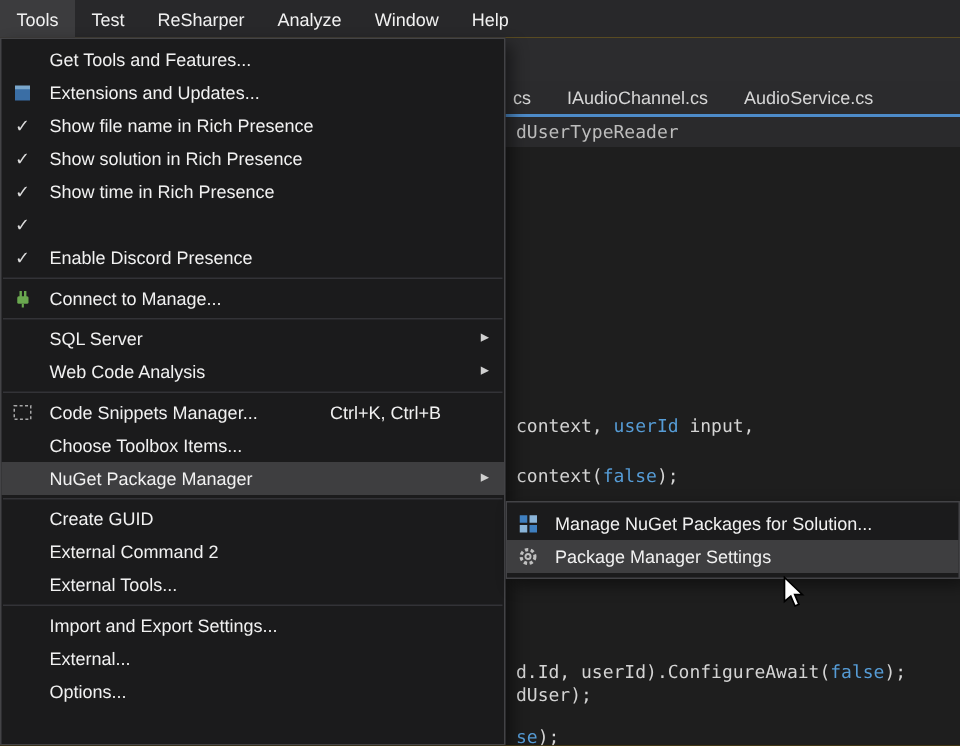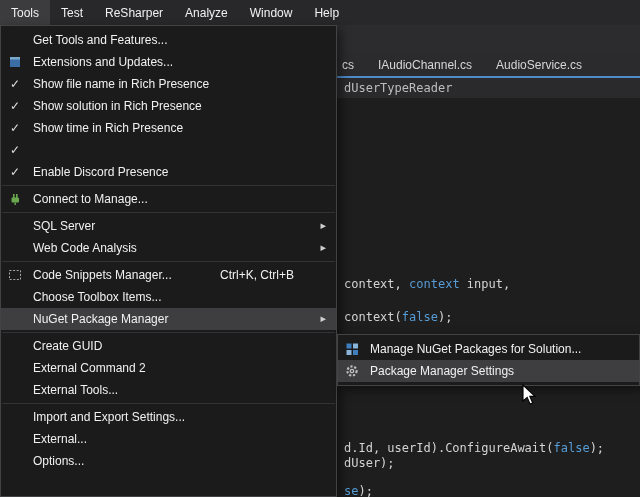--- a/index.html
+++ b/index.html
@@ -121,21 +121,21 @@
     <div class="tab partial">cs</div>
     <div class="tab">IAudioChannel.cs</div>
     <div class="tab">AudioService.cs</div>
   </div>
 
   <div class="navbar">
     <span>dUserTypeReader</span>
   </div>
 
   <div class="editor">
-    <div class="code-line" style="top:179px"><span>context, </span><span class="kw">context</span><span> input,</span></div>
+    <div class="code-line" style="top:179px"><span>context, </span><span class="kw">userId</span><span> input,</span></div>
     <div class="code-line" style="top:212px"><span>context(</span><span class="kw">false</span><span>);</span></div>
     <div class="code-line" style="top:343px"><span>d.Id, userId).ConfigureAwait(</span><span class="kw">false</span><span>);</span></div>
     <div class="code-line" style="top:358px"><span>dUser);</span></div>
     <div class="code-line" style="top:386px"><span class="kw">se</span><span>);</span></div>
   </div>
 
   <div class="menu">
     <div class="mi">
       <span class="gut"></span>
       <span class="lbl">Get Tools and Features...</span>

